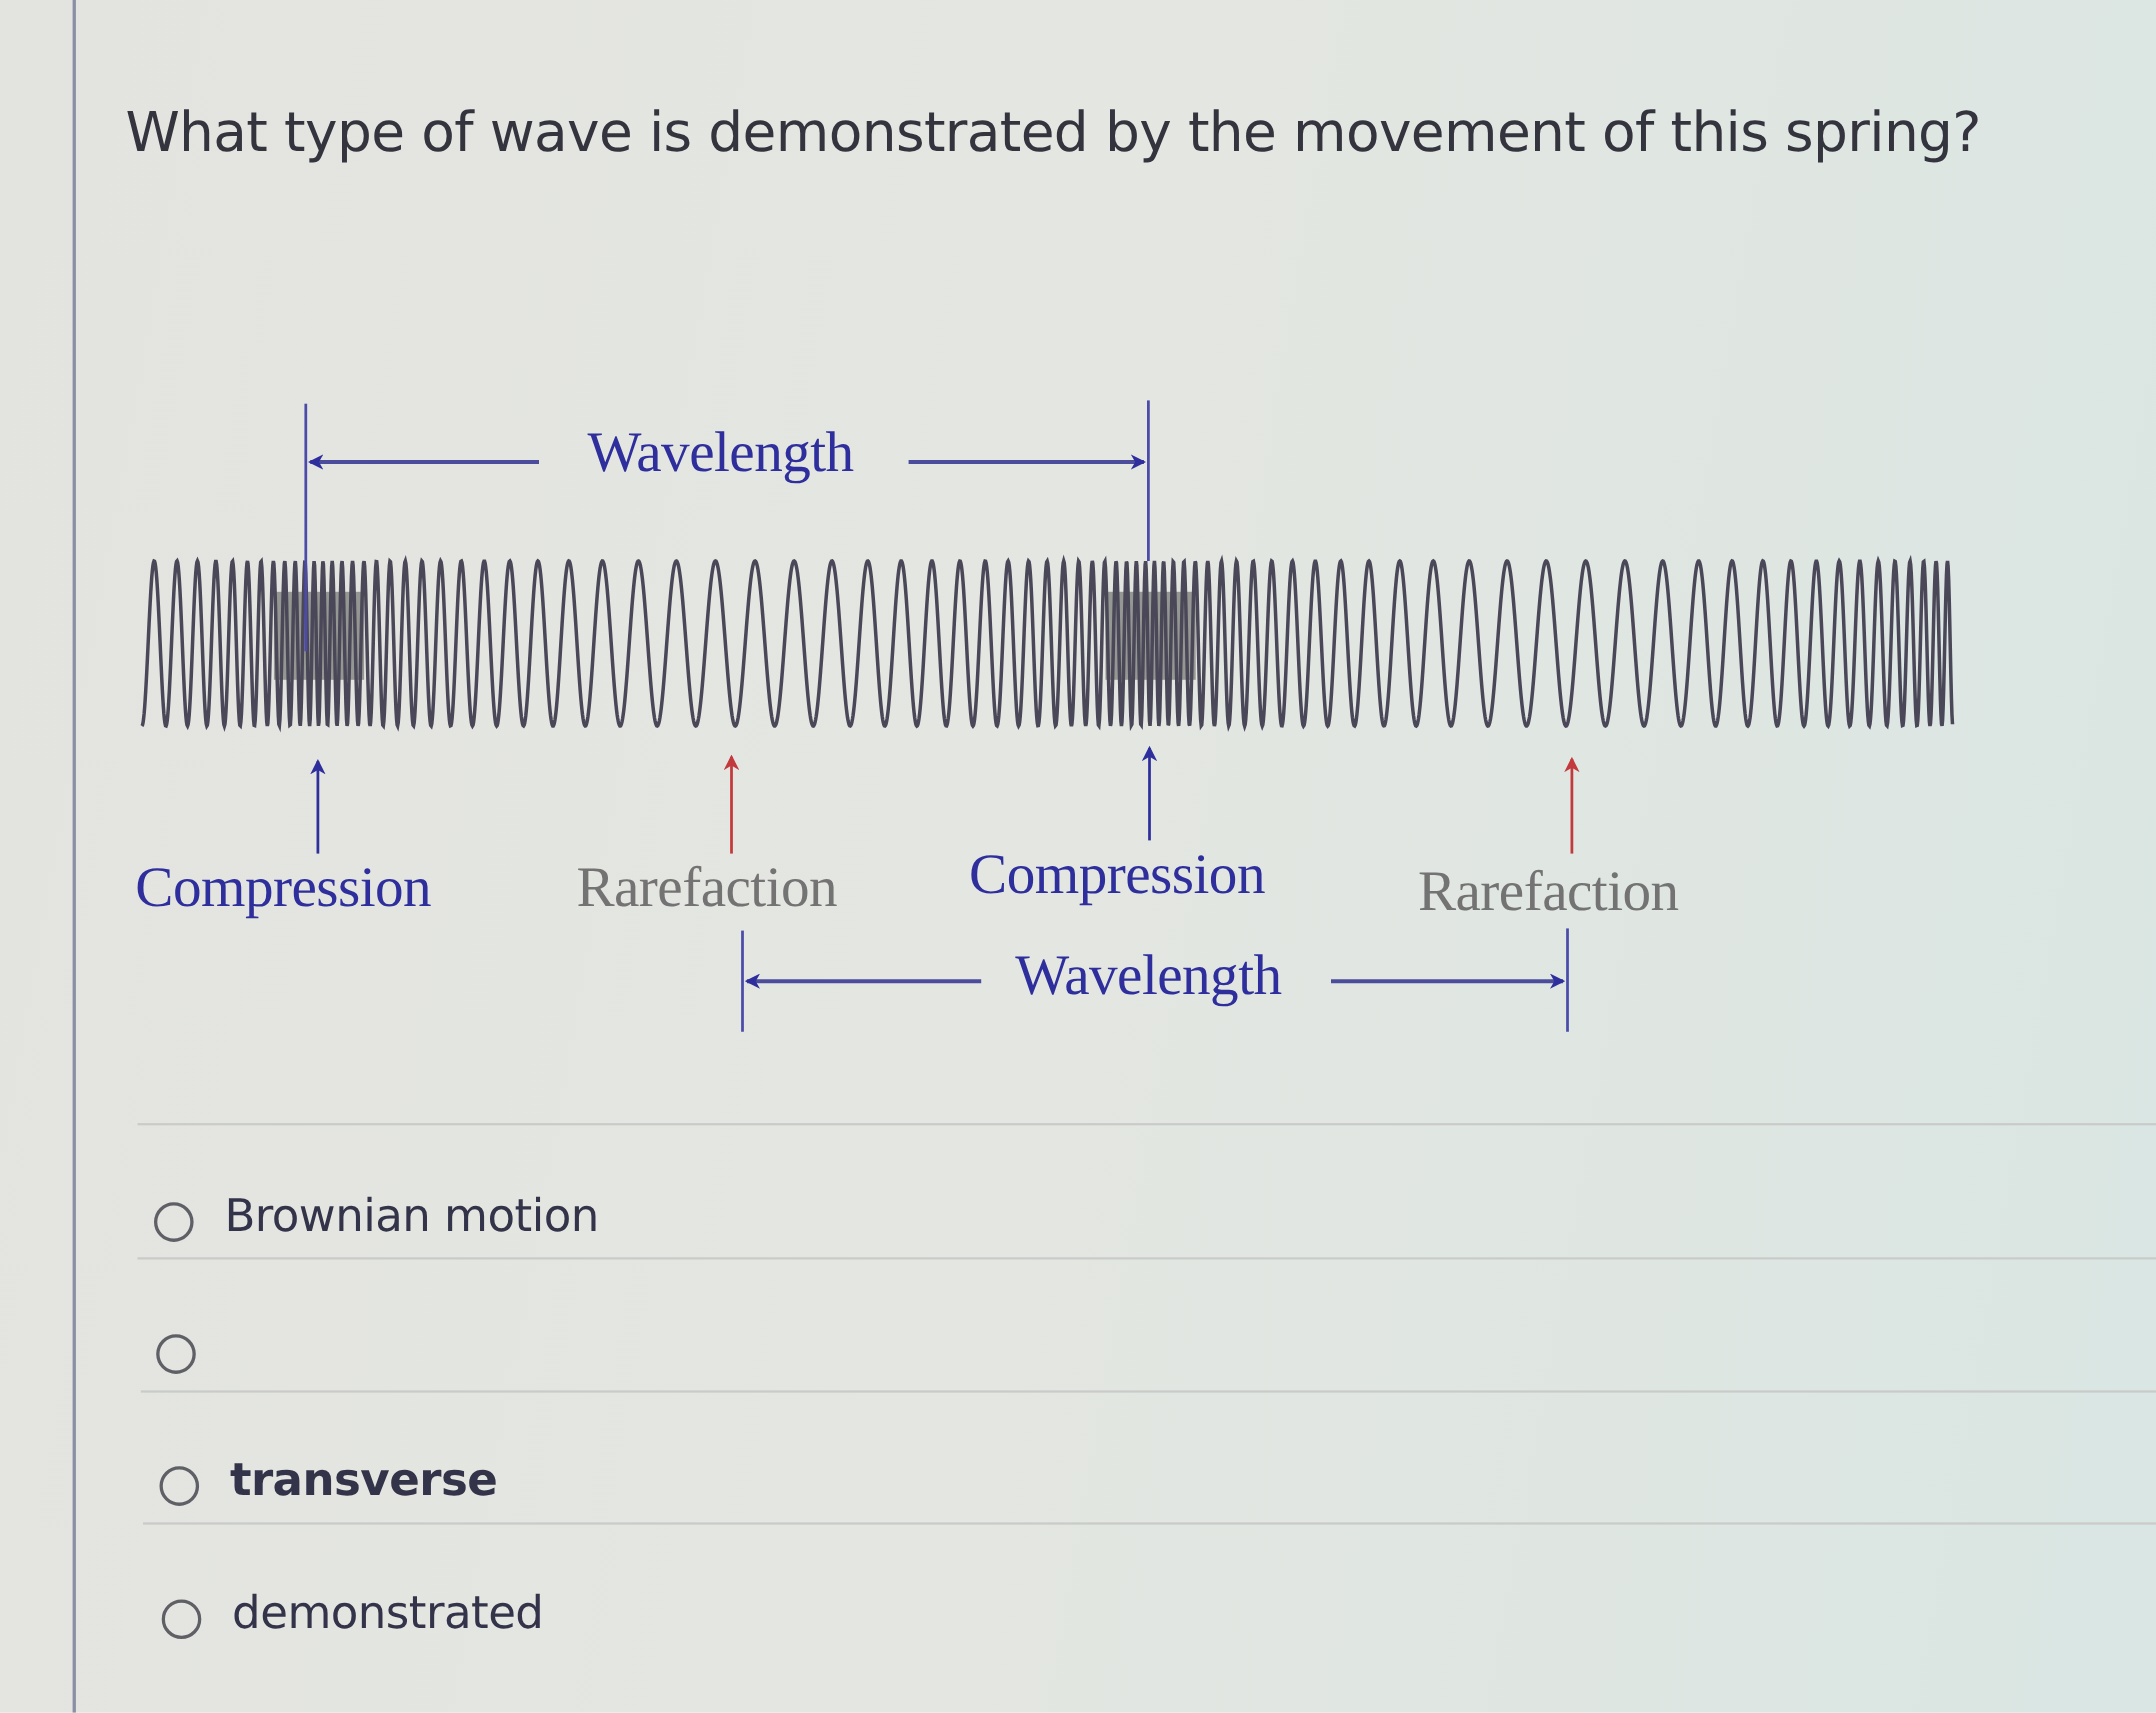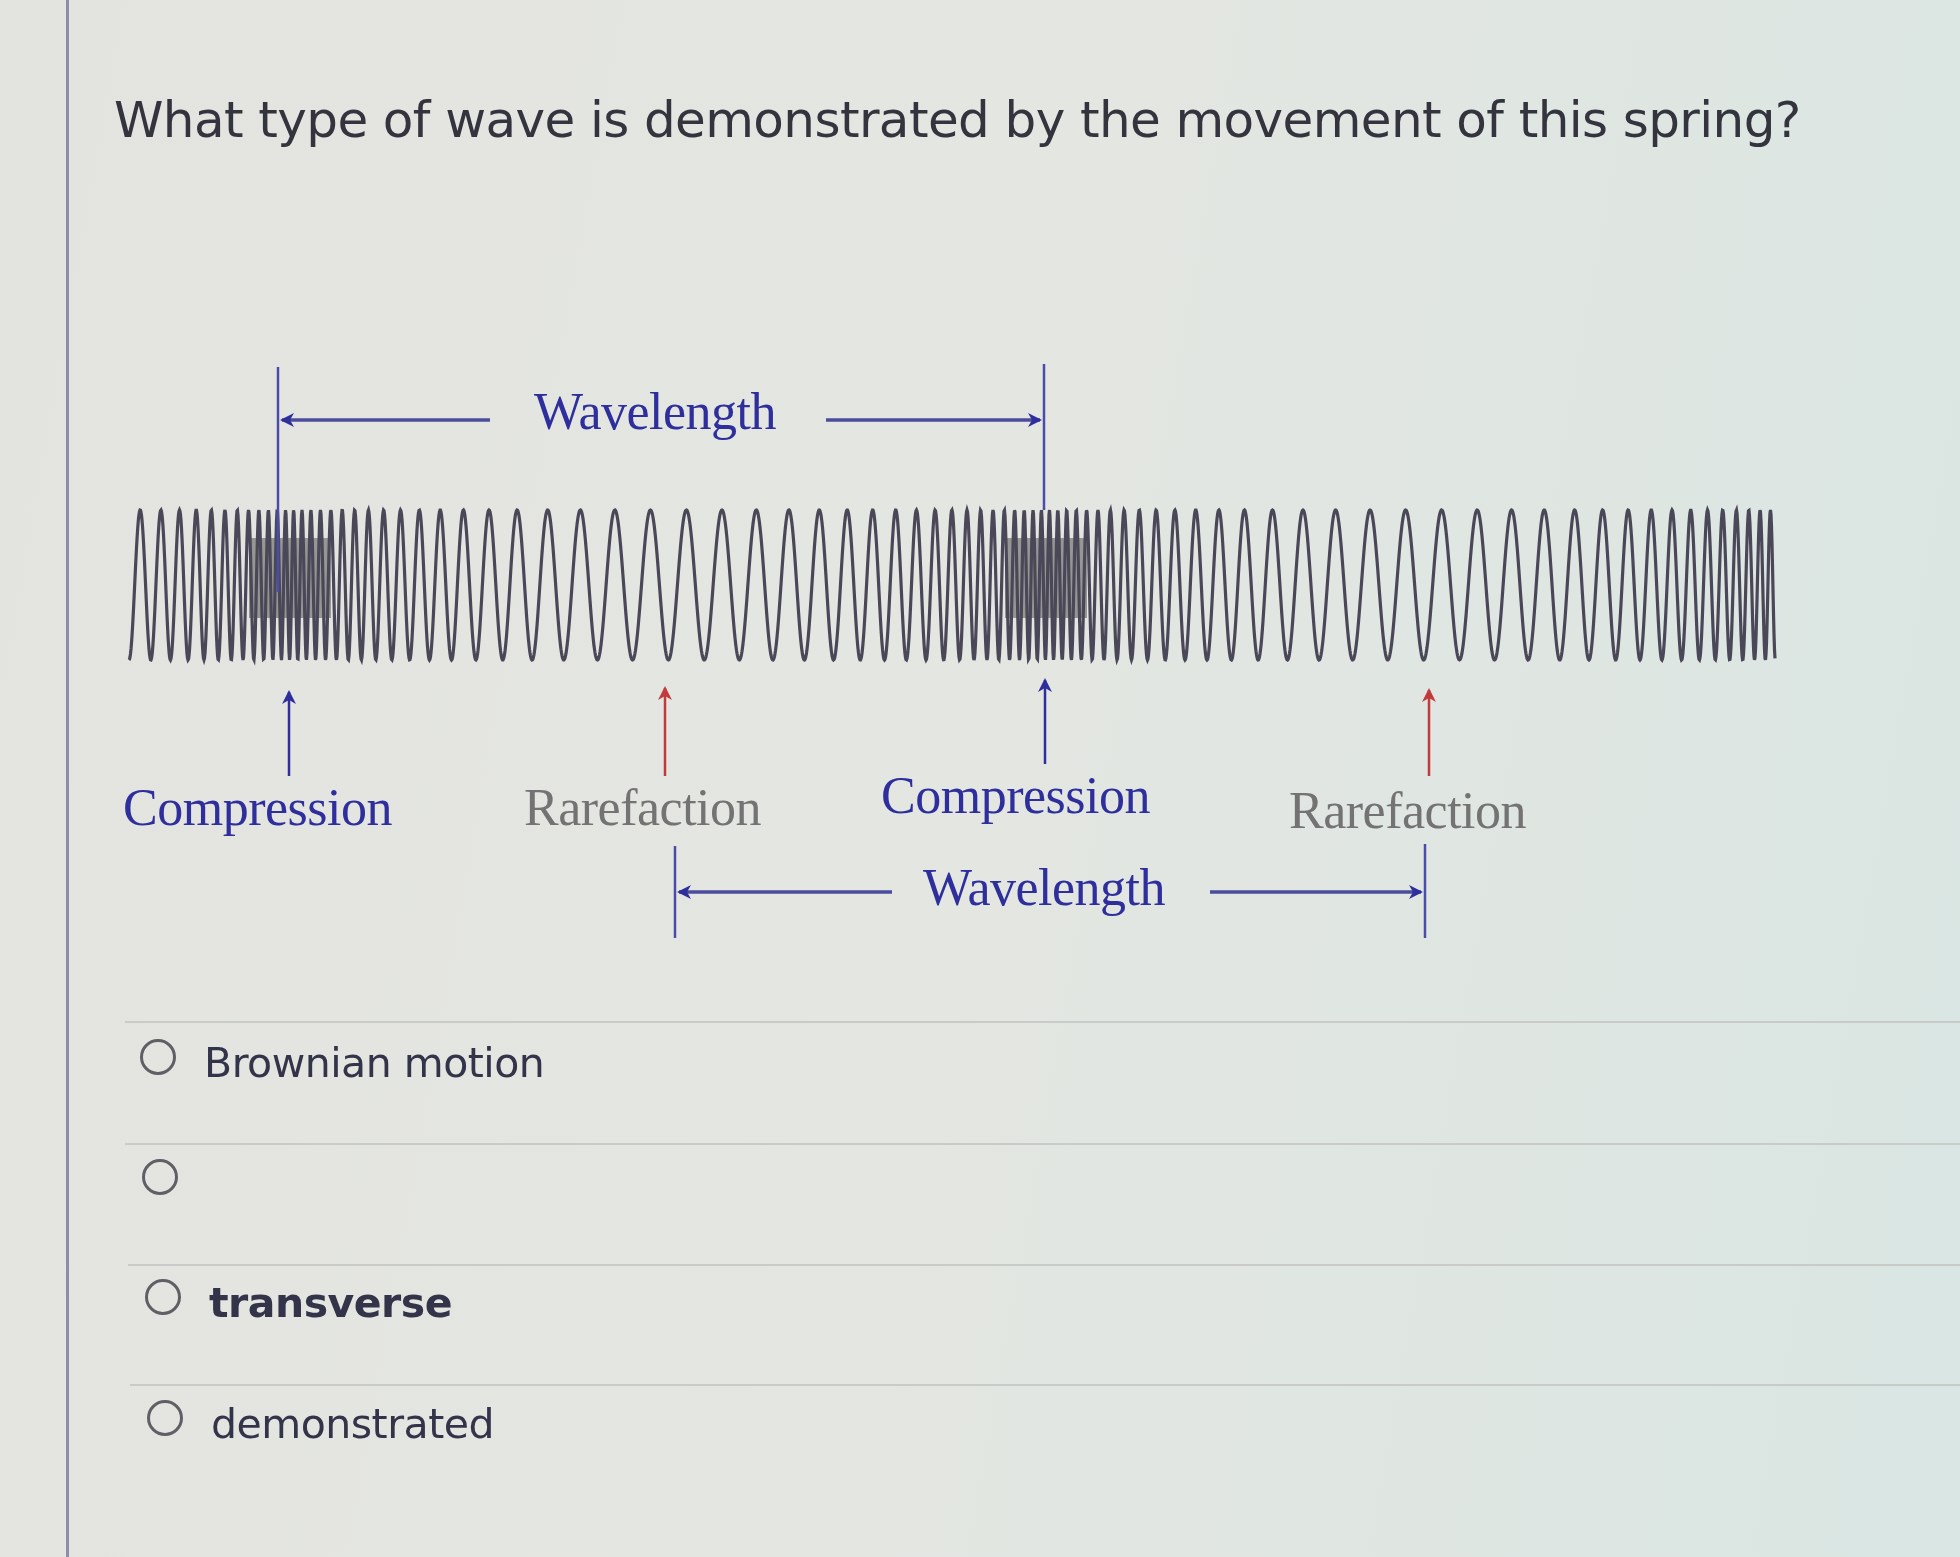--- a/index.html
+++ b/index.html
@@ -19,21 +19,21 @@
   .dlabel {
     position: absolute; font-family: "Liberation Serif", "DejaVu Serif", serif;
     font-size: 52px; white-space: nowrap; line-height: 1; letter-spacing: -0.5px;
   }
   .blue { color: #2e2f9c; }
   .red { color: #737373; }
   .options { position: absolute; left: 0; top: 0; width: 1960px; }
   .sep { position: absolute; left: 125px; right: 0; height: 2px; background: #c9cbc9; }
   .option {
     position: absolute; left: 140px; height: 90px; width: 900px;
-    display: flex; align-items: flex-start; cursor: pointer;
+    display: flex; align-items: flex-end; cursor: pointer;
   }
   .radio {
     width: 36px; height: 36px; border-radius: 50%; border: 3px solid #5f5f66;
     box-sizing: border-box; background: transparent; flex: 0 0 auto;
   }
   .option-label {
     margin-left: 28px; font-family: "DejaVu Sans", sans-serif; font-size: 41px;
     color: #33334a; letter-spacing: -0.5px; white-space: nowrap;
   }
 </style>

